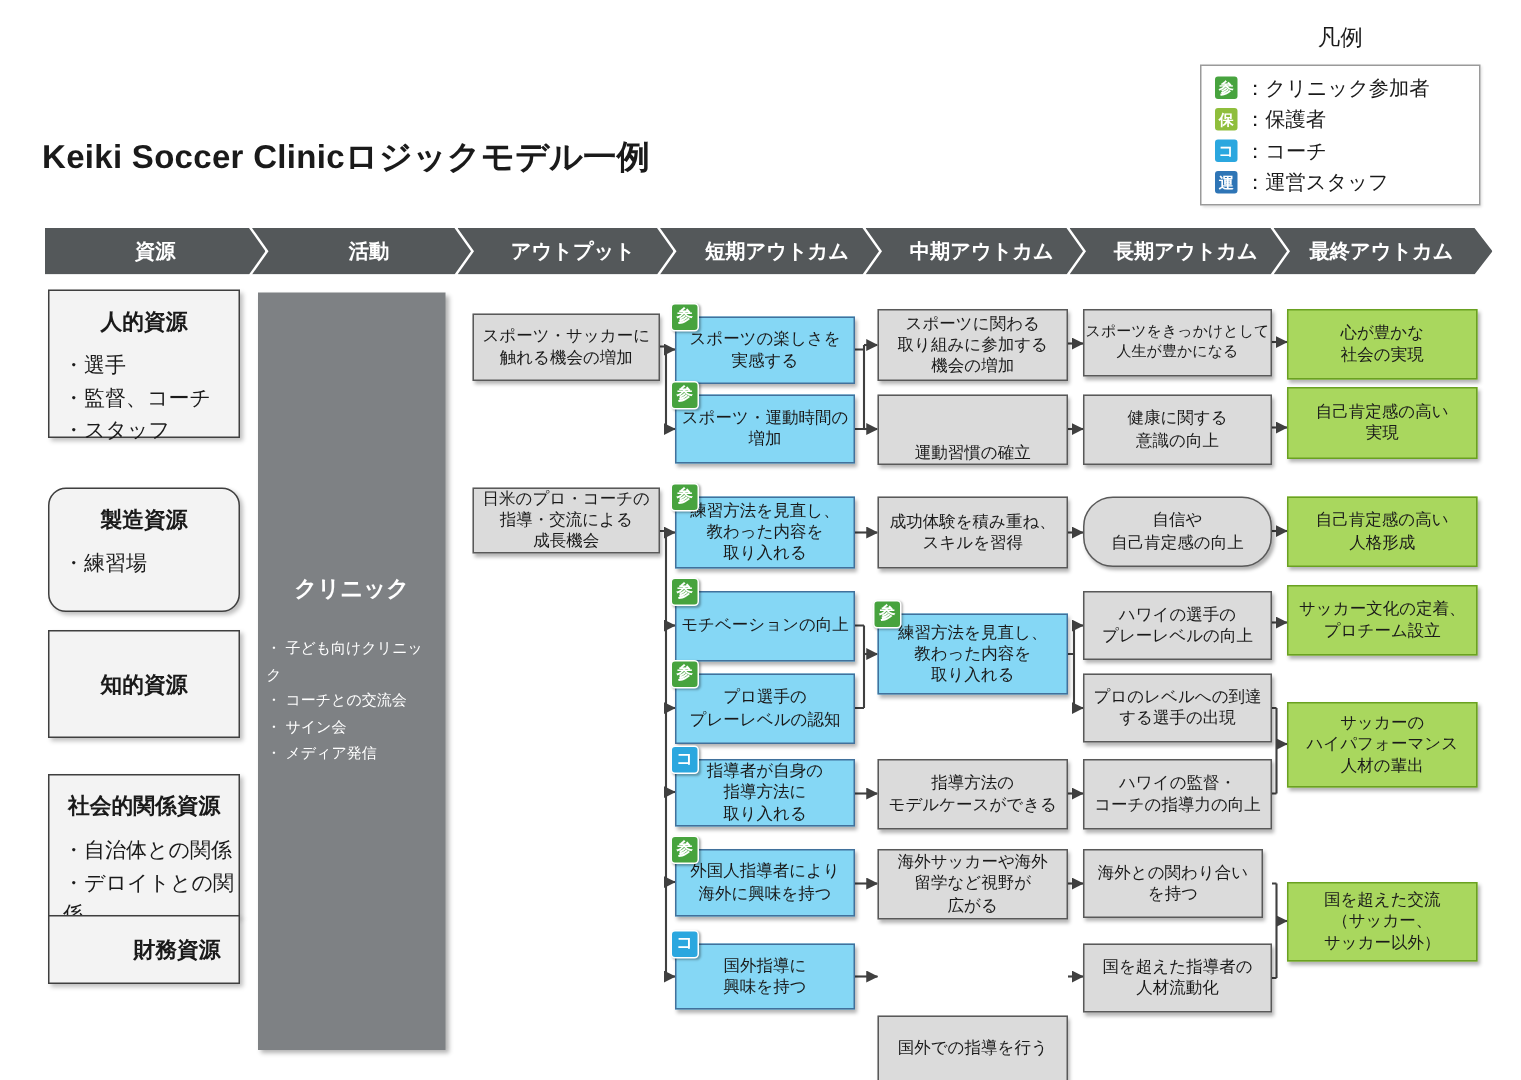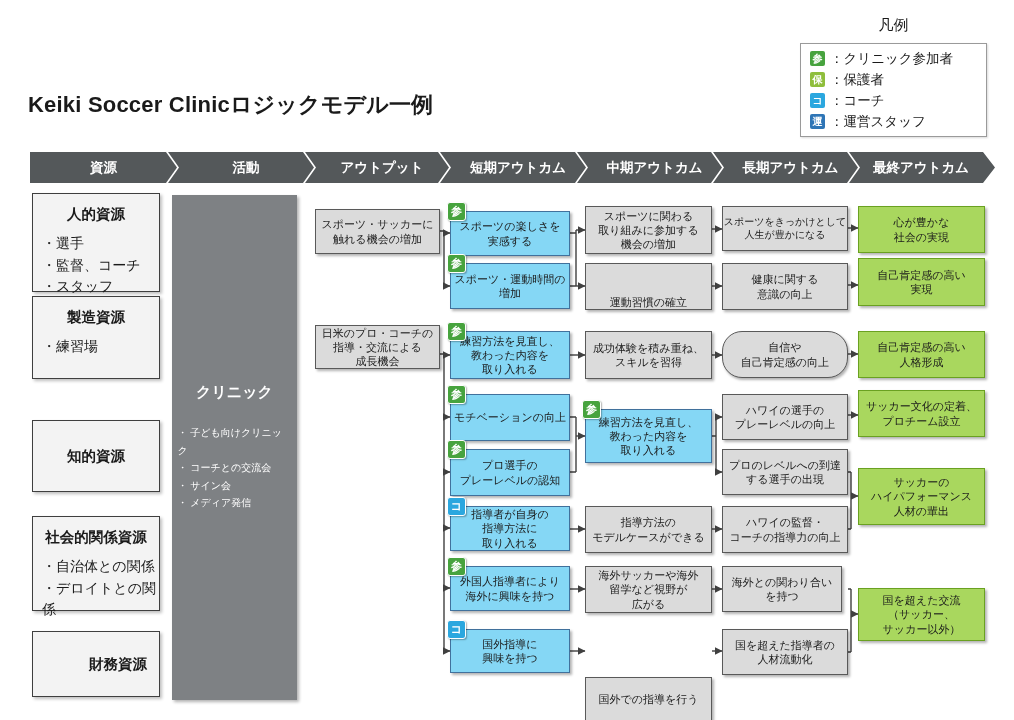--- a/index.html
+++ b/index.html
@@ -122,37 +122,37 @@
   <div class="hseg last" style="left:849px;width:146px;">最終アウトカム</div>
 
   <div class="res-box" style="top:193px;height:99px;">
     <div class="res-title">人的資源</div>
     <div class="res-bullets">
       <div>・選手</div>
       <div>・監督、コーチ</div>
       <div>・スタッフ</div>
     </div>
   </div>
-  <div class="res-box" style="top:296px;height:83px;">
+  <div class="res-box" style="top:325px;height:83px;border-radius:12px;">
     <div class="res-title">製造資源</div>
     <div class="res-bullets">
       <div>・練習場</div>
     </div>
   </div>
   <div class="res-box center" style="top:420px;height:72px;">
     <div class="res-title">知的資源</div>
   </div>
   <div class="res-box" style="top:516px;height:95px;">
     <div class="res-title">社会的関係資源</div>
     <div class="res-bullets">
       <div>・自治体との関係</div>
       <div>・デロイトとの関係</div>
     </div>
   </div>
-  <div class="res-box center" style="top:631px;height:66px;padding-left:44px;">
+  <div class="res-box center" style="top:610px;height:46px;padding-left:44px;">
     <div class="res-title">財務資源</div>
   </div>
 
   <div class="act-box">
     <div class="act-title">クリニック</div>
     <div class="act-bullets">
       <div>・ 子ども向けクリニック</div>
       <div>・ コーチとの交流会</div>
       <div>・ サイン会</div>
       <div>・ メディア発信</div>

